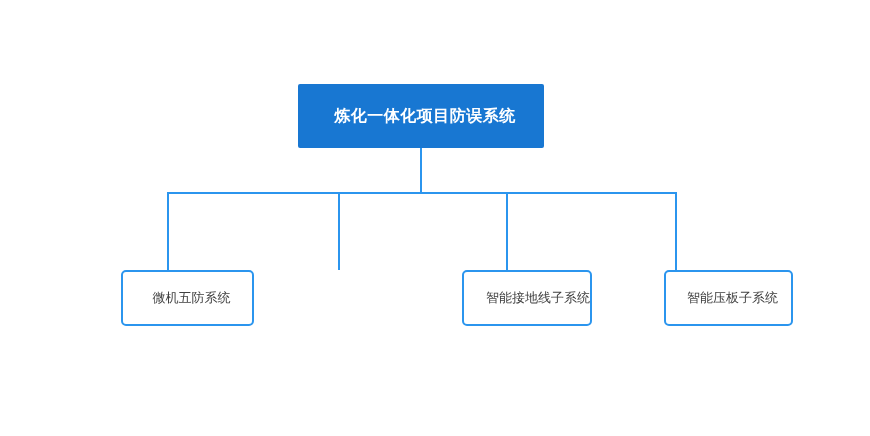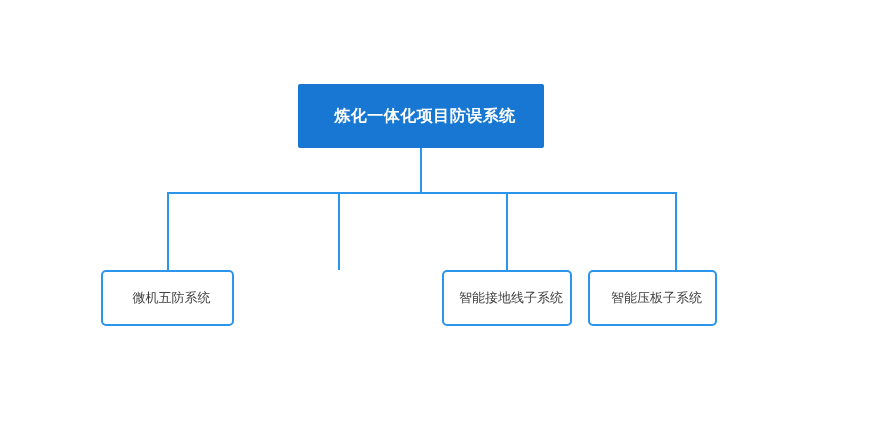--- a/index.html
+++ b/index.html
@@ -37,25 +37,26 @@
     letter-spacing: 0.5px;
   }
   .node-child {
     top: 270px;
     height: 56px;
     background: #ffffff;
     border: 2px solid var(--child-border, #2b95ee);
     border-radius: 5px;
     color: var(--child-text, #3f3f3f);
     font-size: 13px;
+    margin-left: 20px;
   }
   .node-child.c1 { left: 101px; width: 133px; }
   .node-child.c2 { left: 273px; width: 132px; }
-  .node-child.c3 { left: 442px; width: 130px; }
-  .node-child.c4 { left: 588px; width: 129px; }
+  .node-child.c3 { left: 442px; width: 130px; justify-content: flex-end; }
+  .node-child.c4 { left: 644px; width: 129px; }
   .connector {
     position: absolute;
     background: var(--connector, #2b95ee);
   }
   .stem  { left: 420px; top: 148px; width: 2px; height: 44px; }
   .hline { left: 167px; top: 192px; width: 510px; height: 2px; }
   .drop  { top: 192px; width: 2px; height: 78px; }
   .drop.d1 { left: 167px; }
   .drop.d2 { left: 338px; }
   .drop.d3 { left: 506px; }

